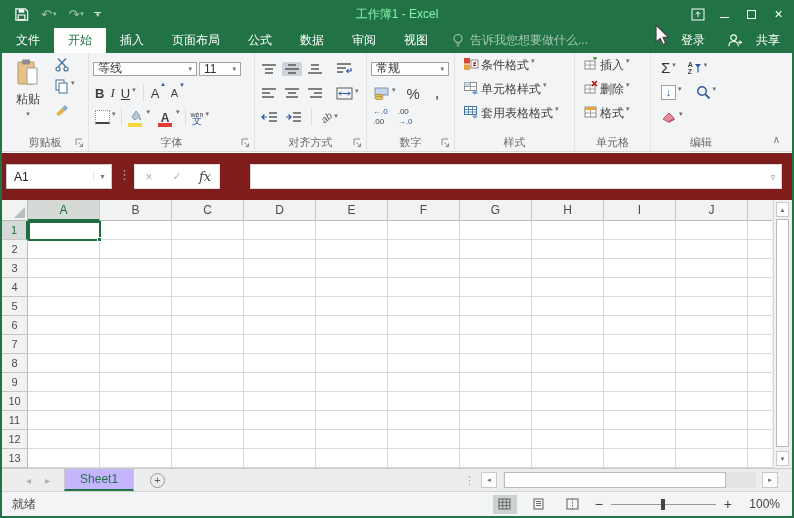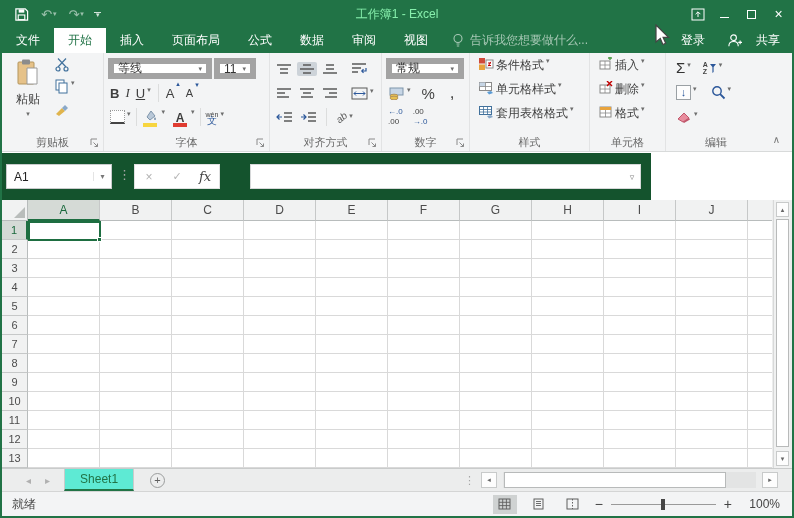--- a/index.html
+++ b/index.html
@@ -30,21 +30,21 @@
   
   .ribbon{position:absolute;left:0;top:53px;width:790px;height:99px;background:#f3f4f5;border-bottom:1px solid #d8dada;display:flex}
   .rgroup{position:relative;height:98px;border-right:1px solid #e2e3e4;padding:3px 3px 16px 4px}
   .glabel{position:absolute;bottom:1px;left:0;right:0;text-align:center;font-size:11px;color:#696969}
   .launcher{position:absolute;bottom:3px;right:4px;width:10px;height:10px}
   .rrow{display:flex;align-items:center;height:26px;gap:2px}
   .rbtn{display:flex;align-items:flex-start;gap:2px;padding:1px 2px;border-radius:2px}
   .rbtn.active{background:#cdd3d9}
   .caret{font-size:7px;color:#6d6d6d}
   .rlabel{font-size:12px;color:#3f3f3f;white-space:nowrap}
-  .selbox{display:flex;align-items:center;justify-content:space-between;background:#fff;border:6px solid #a3a3a3;height:21px;font-size:12px;color:#333;padding:0 4px}
+  .selbox{display:flex;align-items:center;justify-content:space-between;background:#fff;border:1px solid #a3a3a3;height:14px;font-size:12px;color:#333;padding:0 4px}
   .vsep{width:1px;height:18px;background:#dcdddd;margin:0 3px}
   
   .paste{display:flex;flex-direction:column;align-items:center;width:44px;padding-top:2px}
   .paste .rlabel{margin-top:1px}
   .miniCol{display:flex;flex-direction:column;margin-left:2px}
   .miniCol .rbtn{height:22px}
   
   .bold{font-weight:bold;font-size:13px;color:#3f3f3f}
   .italic{font-style:italic;font-size:13px;font-family:"Liberation Serif","DejaVu Serif",serif;color:#3f3f3f}
   .under{font-size:13px;text-decoration:underline;color:#3f3f3f}
@@ -63,21 +63,21 @@
   .comma{font-size:17px;color:#444;padding:0 4px;line-height:8px}
   
   .srow{height:24px}
   
   .sigma{font-size:15px;color:#333;line-height:14px}
   .sortAZ{display:flex;align-items:center;gap:1px}
   .sortAZ .az{display:flex;flex-direction:column;font-size:7px;line-height:7px;color:#444;font-weight:bold}
   .fillDown{width:15px;height:15px;border:1px solid #9aa0a4;background:#fdfdfd;color:#2b579a;font-size:11px;font-weight:bold;display:flex;align-items:center;justify-content:center;line-height:10px}
   .collapse{position:absolute;right:12px;bottom:6px;font-size:10px;color:#777}
   
-  .formulastrip{position:absolute;left:0;top:153px;width:649px;height:47px;background:#14532d}
+  .formulastrip{position:absolute;left:0;top:153px;width:790px;height:47px;background:#7f1d1d}
   .namebox{position:absolute;left:4px;top:11px;width:106px;height:25px;background:#fff;border:1px solid #c9cbcc;display:flex;align-items:center}
   .namebox .txt{flex:1;padding-left:7px;font-size:12px;color:#222}
   .namebox .dd{width:18px;text-align:center;border-left:1px solid #e4e4e4;color:#777;font-size:8px}
   .fdots{position:absolute;left:116px;top:14px;color:#a5a5a5;font-size:13px}
   .fbtns{position:absolute;left:132px;top:11px;height:25px;display:flex;align-items:center;background:#fff;border:1px solid #e0e1e1}
   .fbtn{width:28px;text-align:center;font-size:12px;color:#b3b3b3}
   .fx{font-family:"DejaVu Serif","Liberation Serif",serif;font-style:italic;color:#444;font-size:13px}
   .finput{position:absolute;left:248px;top:11px;right:10px;height:25px;background:#fff;border:1px solid #d6d8d9;display:flex;align-items:center;justify-content:flex-end}
   .fexpand{width:16px;text-align:center;color:#888;font-size:9px}
   
@@ -96,21 +96,21 @@
                      repeating-linear-gradient(to bottom,transparent 0 18px,#d9d9d9 18px 19px)}
   .selection{position:absolute;left:0;top:0;width:73px;height:20px;border:2px solid #1e6e41;background:#fff}
   .selection .handle{position:absolute;right:-3px;bottom:-3px;width:5px;height:5px;background:#1e6e41;border:1px solid #fff}
   
   .vscroll{position:absolute;right:2px;top:0;width:17px;height:268px;background:#f0f1f1;border-left:1px solid #d8d9d9}
   .varrow{position:absolute;left:2px;width:13px;height:15px;background:#fdfdfd;border:1px solid #c8caca;display:flex;align-items:center;justify-content:center;font-size:7px;color:#666}
   .vthumb{position:absolute;left:2px;top:19px;width:13px;height:228px;background:#fff;border:1px solid #b8baba}
   
   .sheetbar{position:absolute;left:0;top:468px;width:790px;height:23px;background:#eceded;border-top:1px solid #c9cbcb;display:flex;align-items:stretch;font-size:12px}
   .sheetnav{display:flex;align-items:center;gap:14px;padding:0 14px 0 24px;color:#b0b0b0;font-size:10px}
-  .sheettab{display:flex;align-items:center;justify-content:center;width:70px;background:#5eead4;color:#217346;border-right:1px solid #c9cbcb;border-left:1px solid #c9cbcb;border-bottom:2px solid #217346;font-size:12px}
+  .sheettab{display:flex;align-items:center;justify-content:center;width:70px;background:#c4b5fd;color:#217346;border-right:1px solid #c9cbcb;border-left:1px solid #c9cbcb;border-bottom:2px solid #217346;font-size:12px}
   .addsheet{display:flex;align-items:center;margin-left:16px}
   .addsheet .circ{width:15px;height:15px;border:1px solid #9a9c9c;border-radius:50%;color:#5f5f5f;font-size:11px;line-height:13px;text-align:center}
   .hscrollzone{margin-left:auto;display:flex;align-items:center;gap:6px;padding-right:14px}
   .hdots{color:#a5a5a5;font-size:11px}
   .harrow{width:16px;height:16px;background:#fdfdfd;border:1px solid #c8caca;display:flex;align-items:center;justify-content:center;font-size:7px;color:#666}
   .htrack{width:253px;height:16px;background:#e3e4e4;position:relative}
   .hthumb{position:absolute;left:1px;top:0;width:222px;height:16px;background:#fff;border:1px solid #b8baba}
   
   .statusbar{position:absolute;left:0;top:491px;width:790px;height:25px;background:#f3f4f5;border-top:1px solid #d4d5d5;display:flex;align-items:center;font-size:12px;color:#444}
   .status-left{padding-left:10px}
@@ -199,21 +199,21 @@
         <circle cx="7" cy="5" r="3" fill="none" stroke="#fff" stroke-width="1.2"></circle>
         <path d="M2 14 c0-3.3 2.2-5 5-5 s5 1.7 5 5" fill="none" stroke="#fff" stroke-width="1.2"></path>
         <path d="M12 10 h4 M14 8 v4" stroke="#fff" stroke-width="1.2"></path>
       </svg>
       <span>共享</span>
     </div>
   </div>
 
   <div class="ribbon">
 
-    <div class="rgroup" style="width:102px;display:flex">
+    <div class="rgroup" style="width:87px;display:flex">
       <div class="paste rbtn">
         <svg width="26" height="30" viewBox="0 0 26 30">
           <rect x="3" y="4" width="16" height="22" rx="1" fill="#e6c289" stroke="#b3955d"></rect>
           <rect x="7" y="1.5" width="8" height="5" rx="1" fill="#8c8c8c"></rect>
           <path d="M12 10 h10 v16 h-10 z" fill="#fff" stroke="#9a9a9a"></path>
         </svg>
         <span class="rlabel">粘贴</span>
         <span class="caret">▾</span>
       </div>
       <div class="miniCol">

